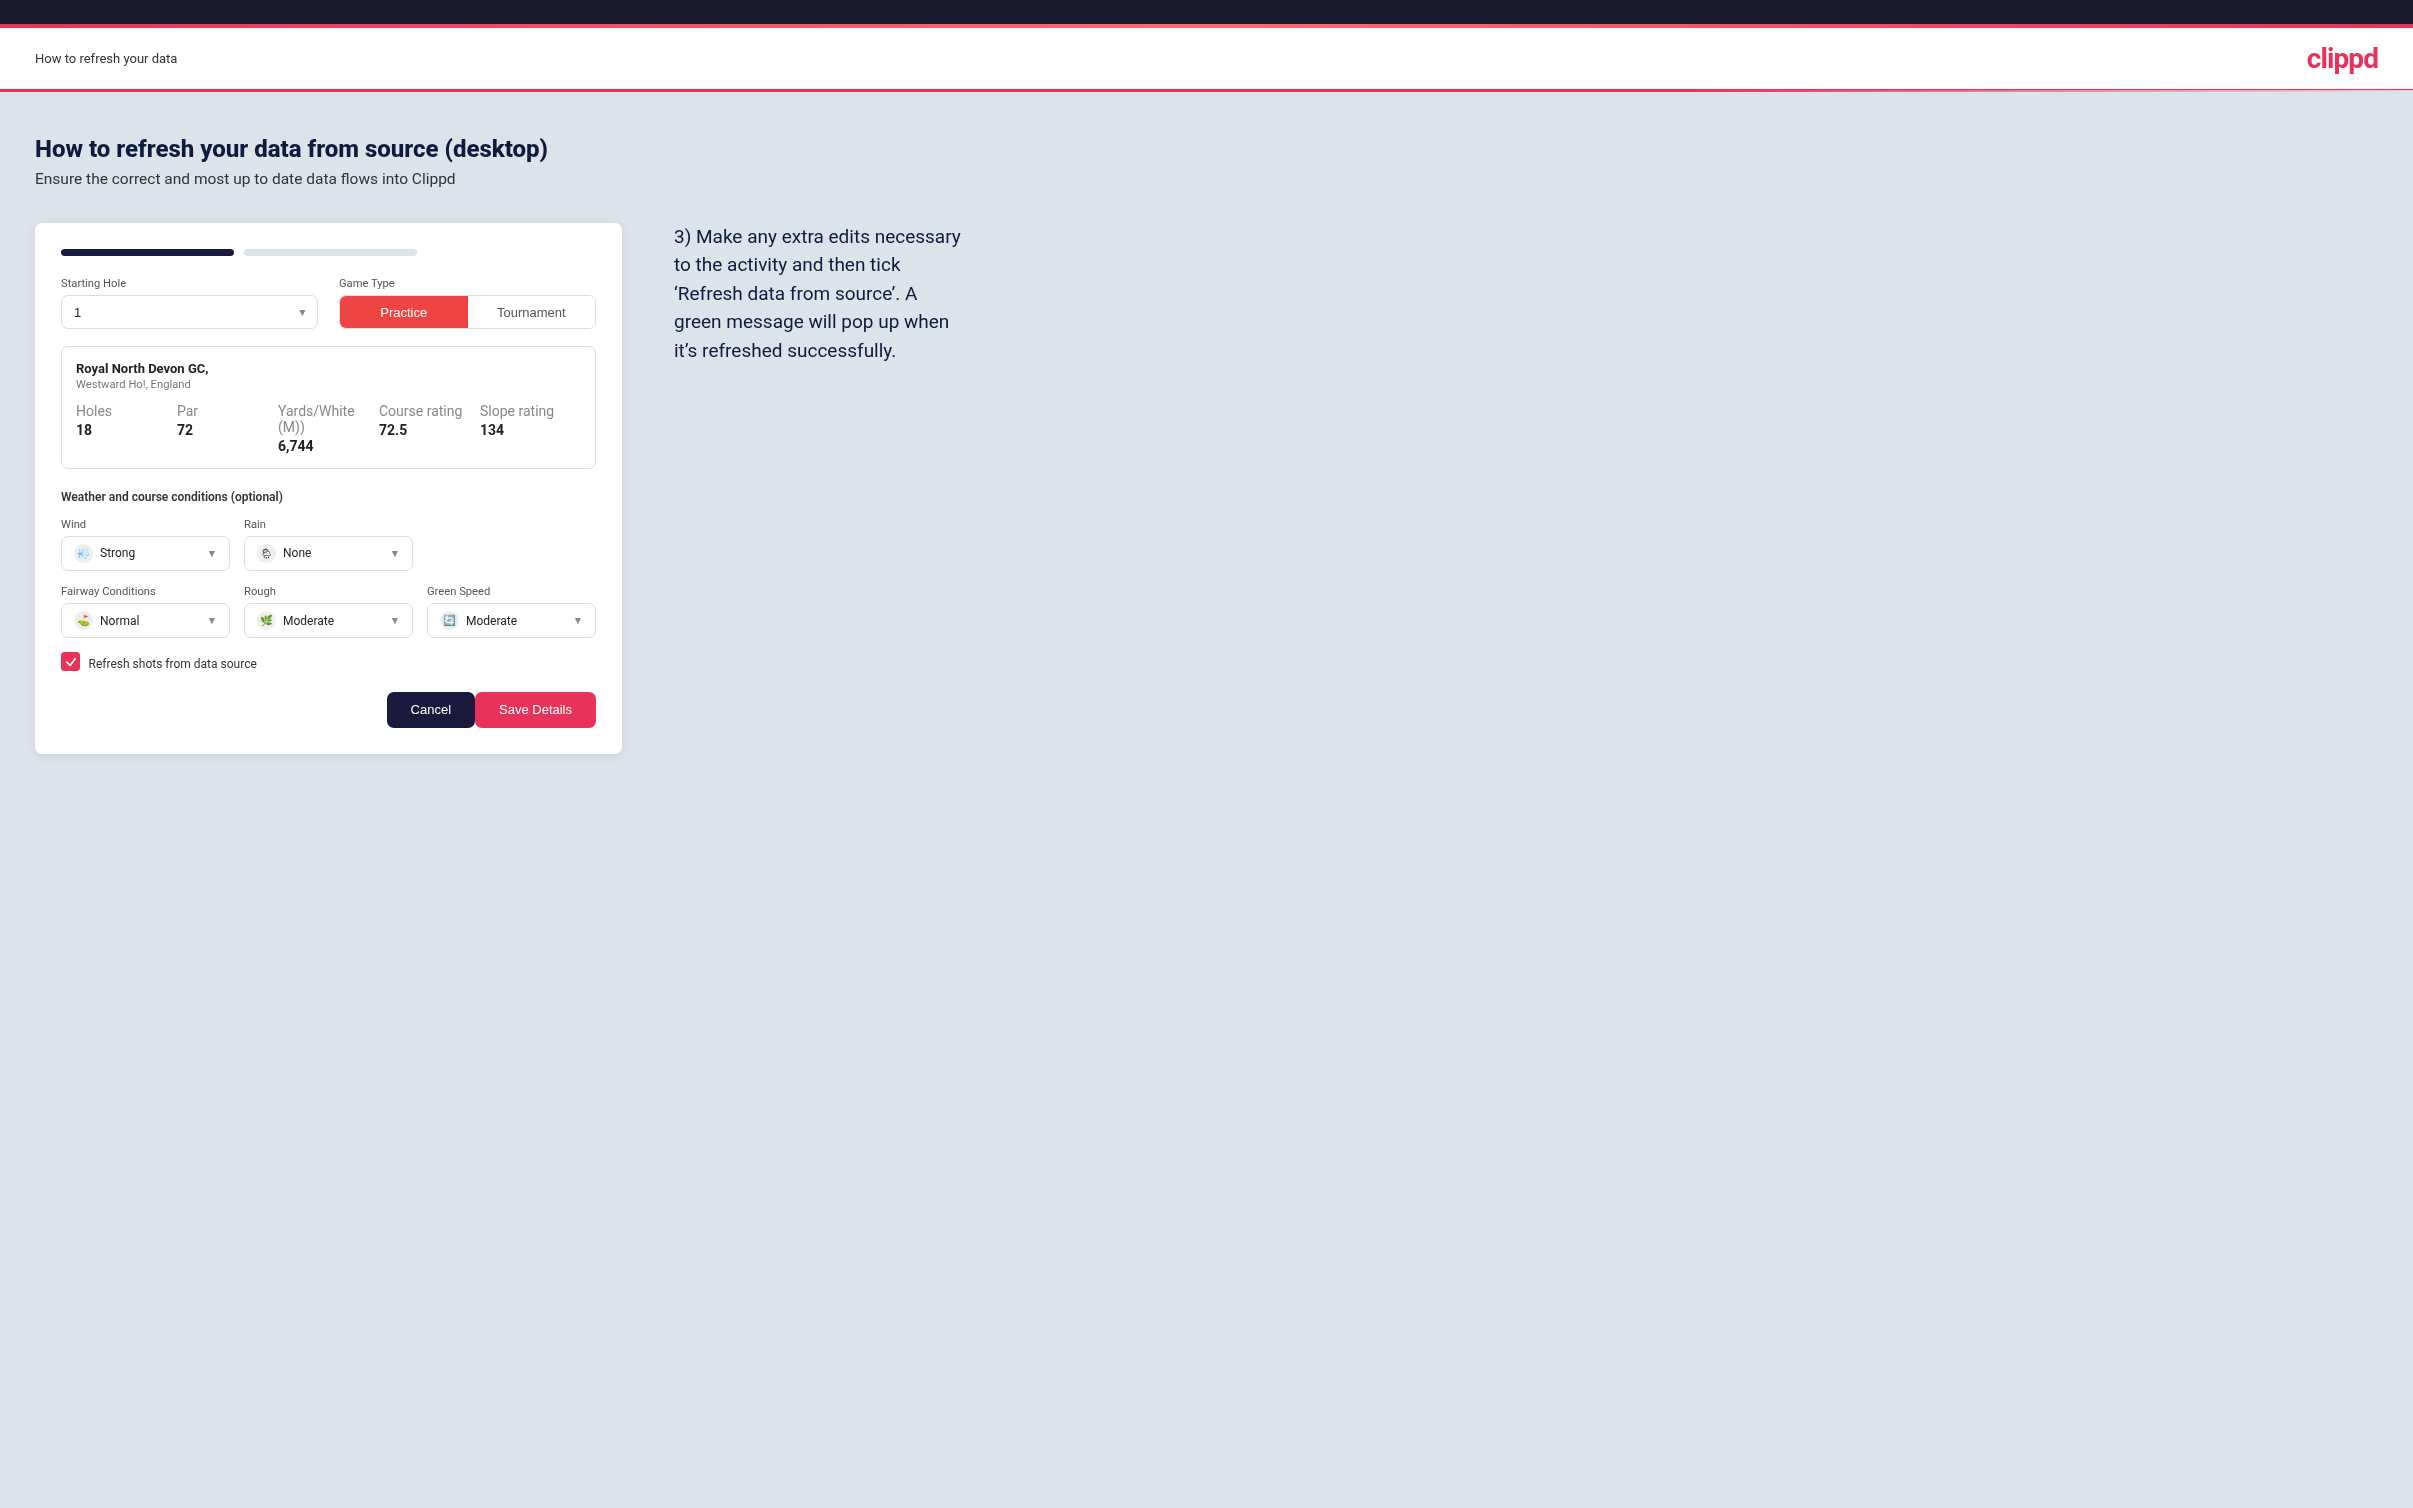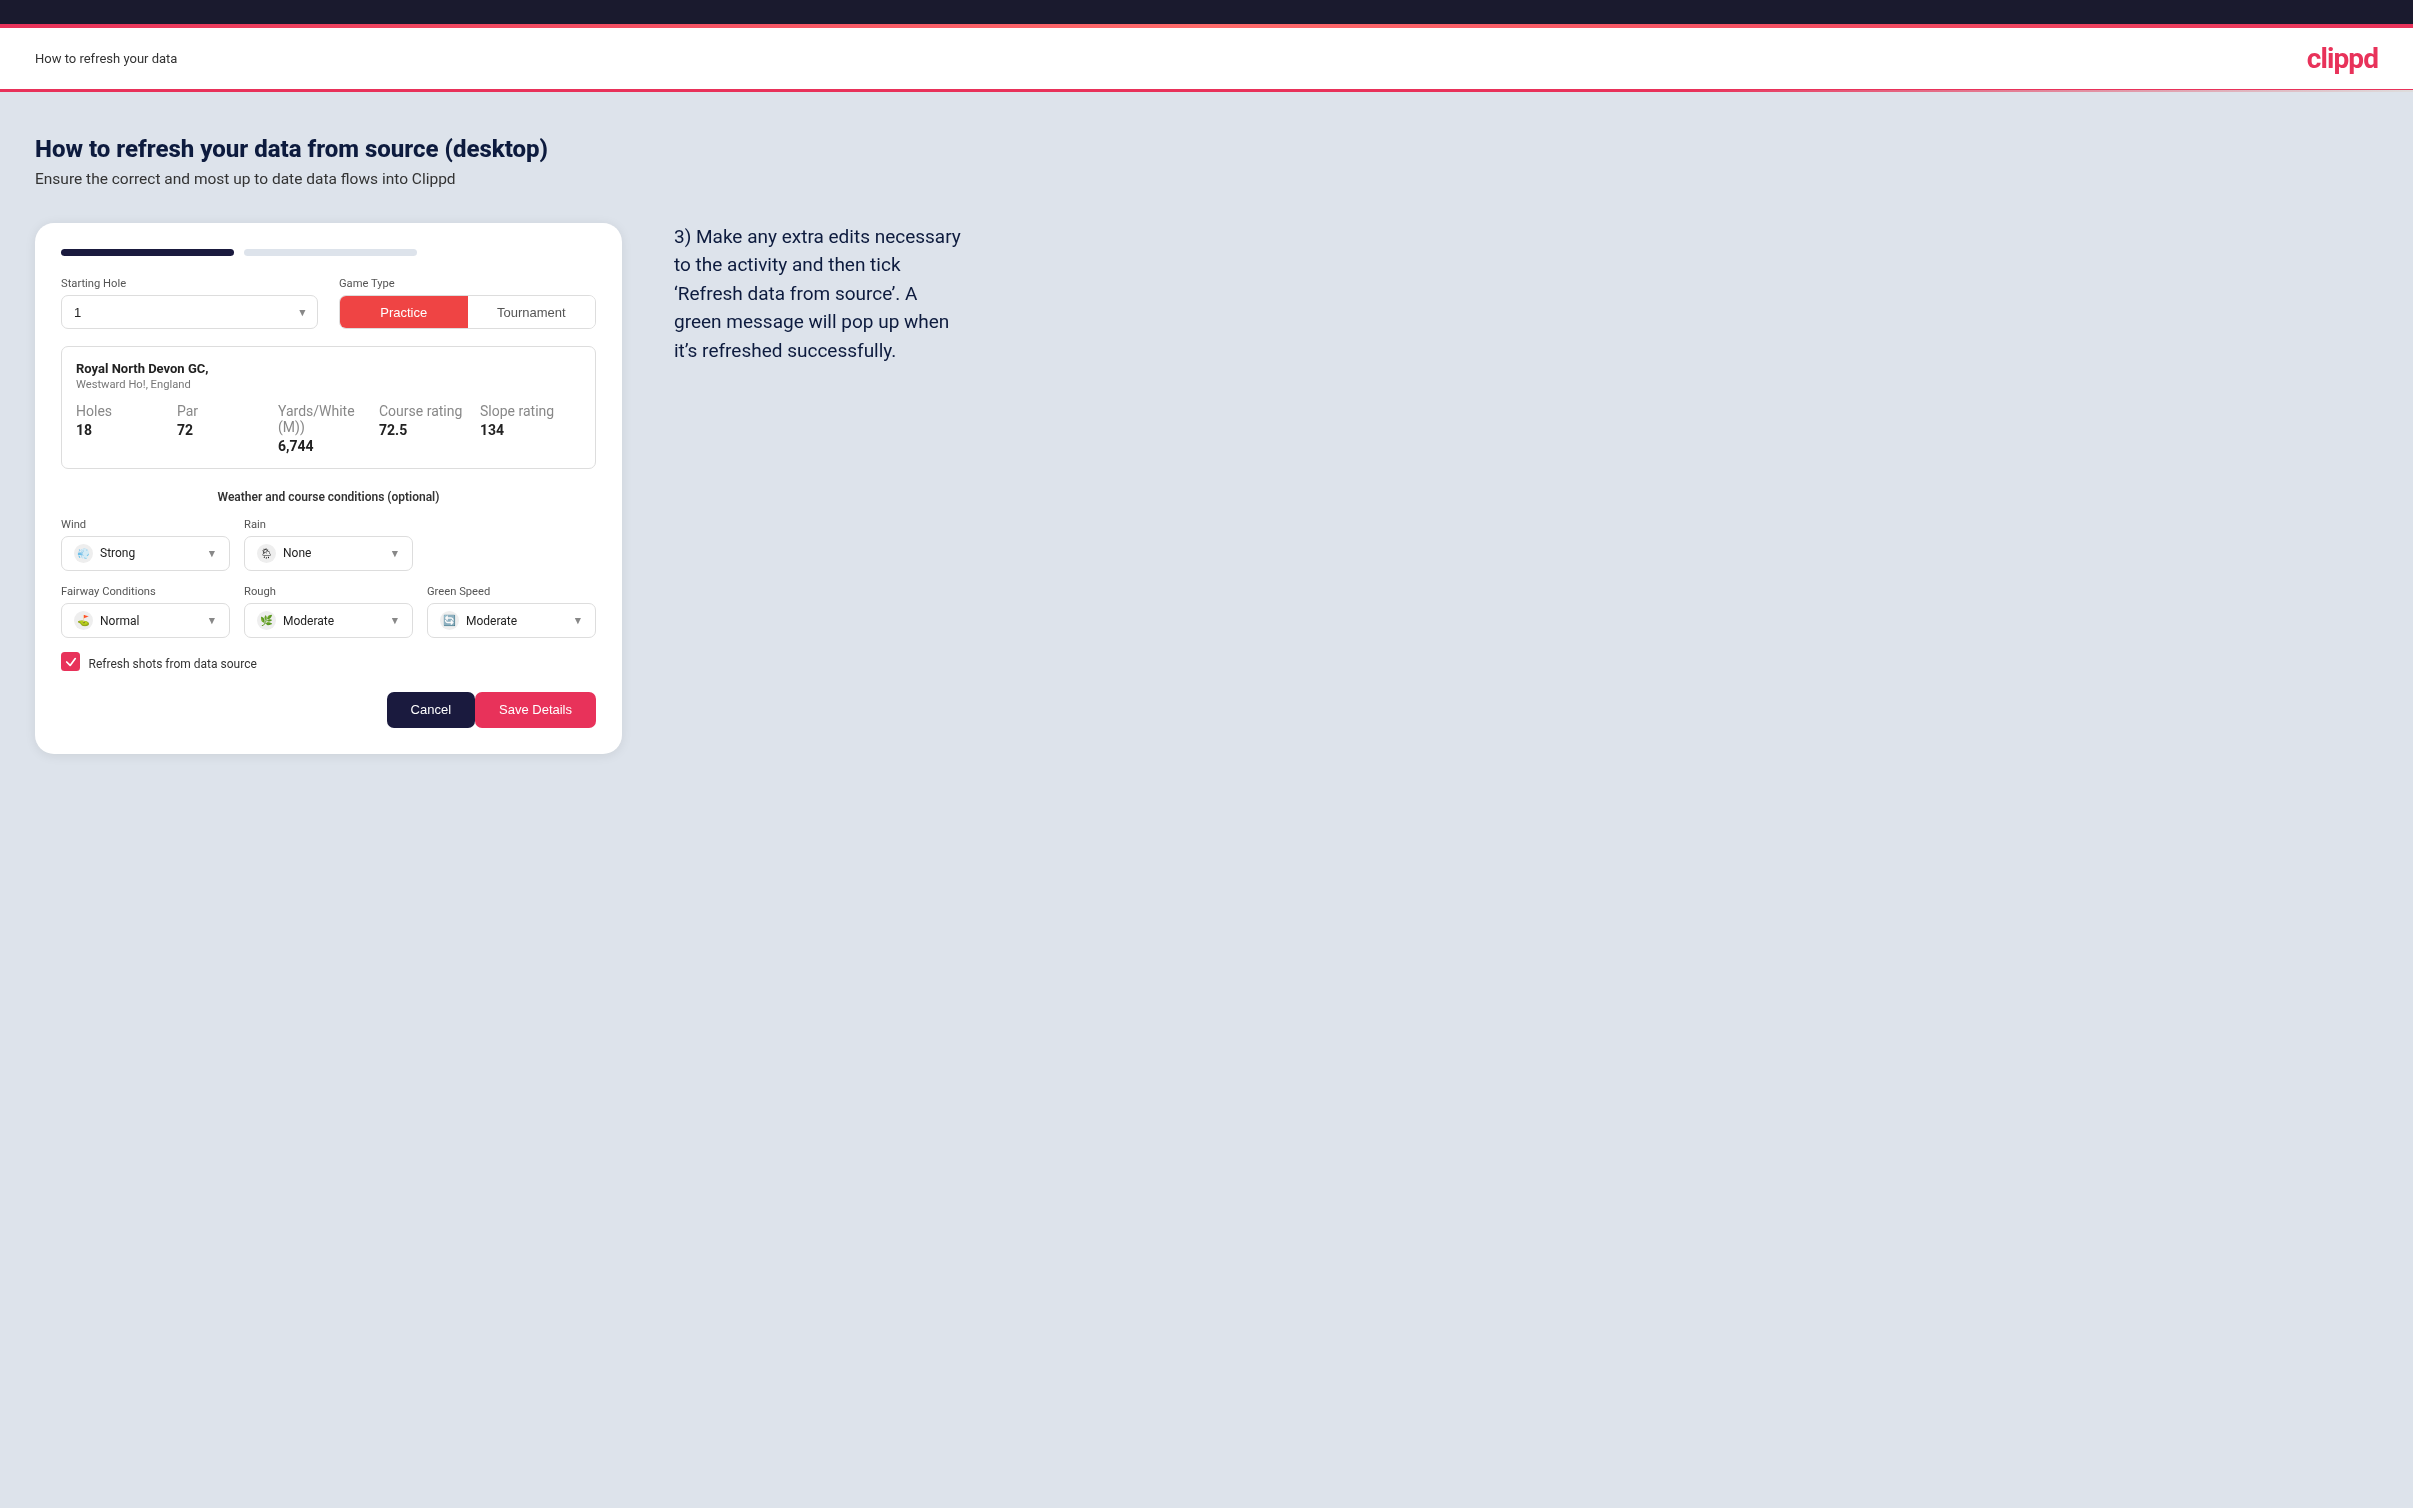--- a/index.html
+++ b/index.html
@@ -58,21 +58,21 @@
     }
 
     .content-row {
       display: flex;
       gap: 52px;
       align-items: flex-start;
     }
 
     .card {
       background: #fff;
-      border-radius: 19px;
+      border-radius: 7px;
       padding: 26px;
       width: 587px;
       flex-shrink: 0;
       box-shadow: 0 1.7px 10.4px rgba(0,0,0,0.08);
     }
 
     .card-top-tabs {
       display: flex;
       gap: 0;
       margin-bottom: 21px;
@@ -183,21 +183,20 @@
       font-size: 14px;
       font-weight: 700;
       color: #222;
     }
 
     .section-title {
       font-size: 12px;
       font-weight: 600;
       color: #333;
       margin-bottom: 14px;
-      text-align: center;
     }
 
     .conditions-grid {
       display: flex;
       gap: 14px;
       margin-bottom: 14px;
     }
     .conditions-grid > .form-group {
       flex: 1;
     }

